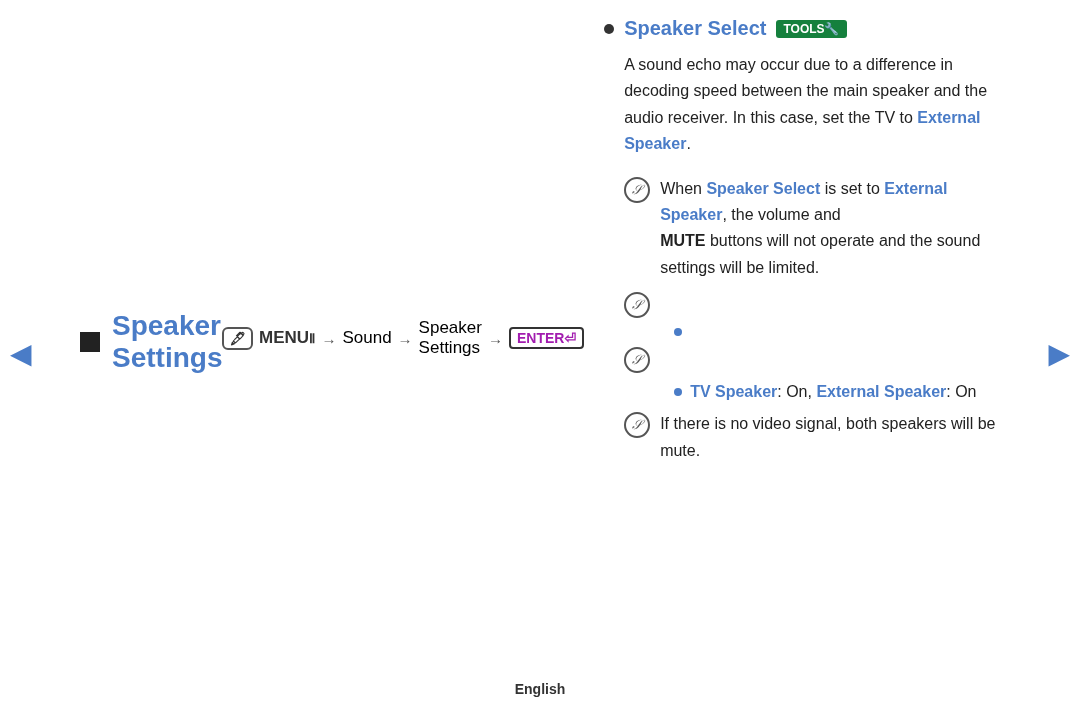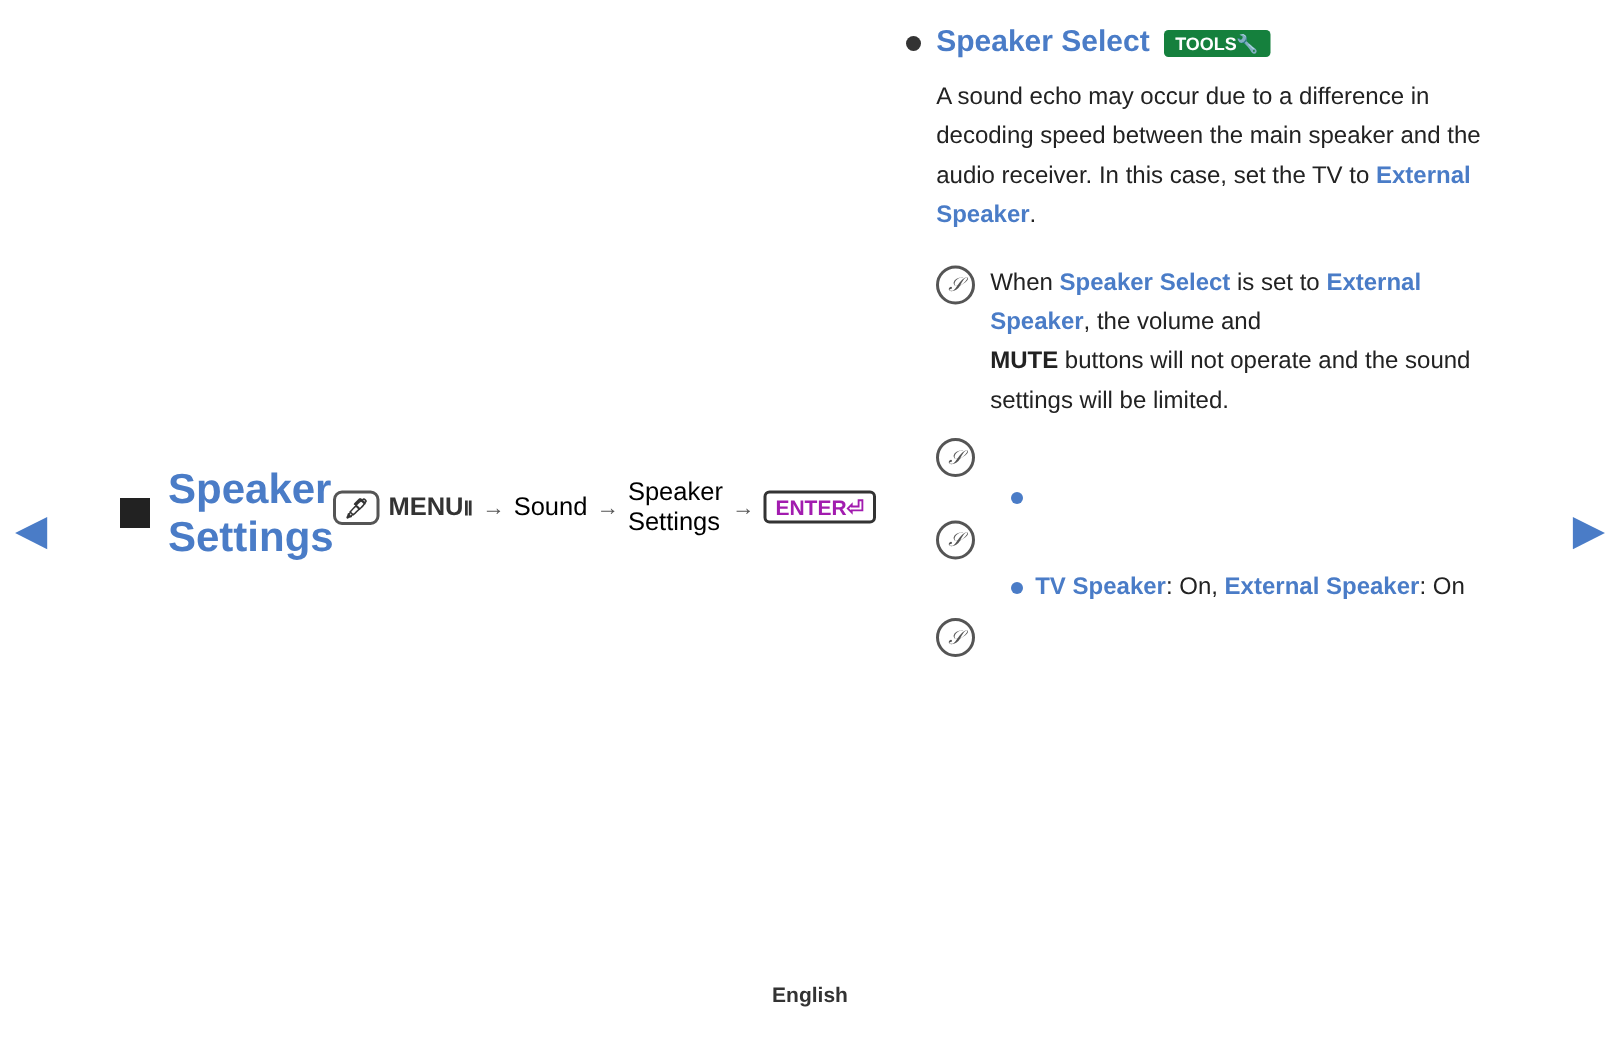--- a/index.html
+++ b/index.html
@@ -217,21 +217,21 @@
       top: 50%;
       transform: translateY(-50%);
       font-size: 28px;
       color: #4a7cc7;
       cursor: pointer;
       user-select: none;
     }
 
     .footer {
       position: absolute;
-      bottom: 34px;
+      bottom: 8px;
       left: 50%;
       transform: translateX(-50%);
       font-size: 14px;
       font-weight: bold;
       color: #333;
     }
   </style>
 </head>
 <body>
 
@@ -292,20 +292,23 @@
 
     <div class="sub-bullet">
       <div class="sub-dot"></div>
       <span class="sub-text">
         <span class="blue-text">TV Speaker</span>: On, <span class="blue-text">External Speaker</span>: On
       </span>
     </div>
 
     <div class="note-item">
       <span class="note-icon">𝒮</span>
+      <div class="note-text">
+        If there is no video signal, both speakers will be mute.
+      </div>
     </div>
 
   </div>
 
   <div class="nav-arrow-left">◀</div>
   <div class="nav-arrow-right">▶</div>
 
   <div class="footer">English</div>
 
 </div>

